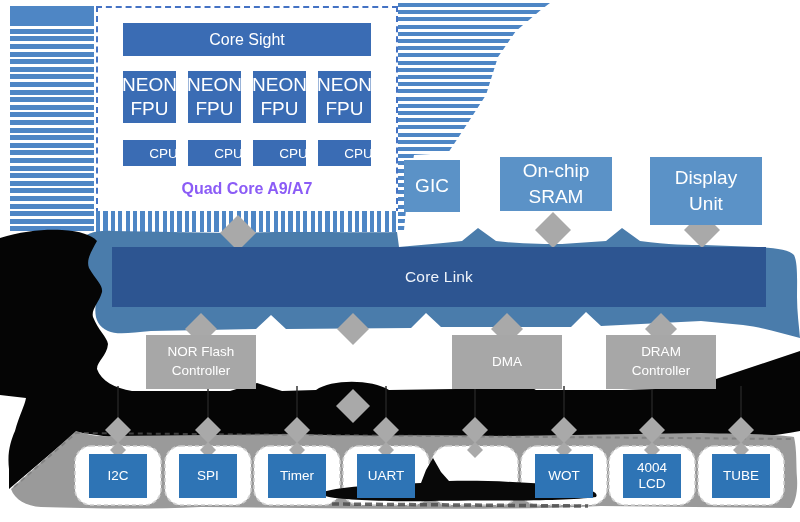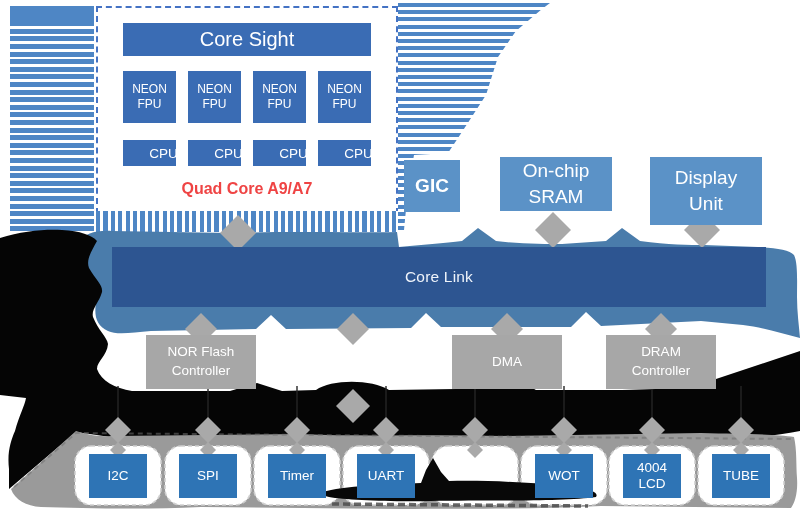--- a/index.html
+++ b/index.html
@@ -10,36 +10,36 @@
        color:#fff;white-space:pre-line;box-sizing:border-box;}
   
   #sidebar{left:10px;top:6px;width:84px;height:226px;
     background:
       linear-gradient(#4e86c5,#4e86c5) no-repeat 0 0/100% 15px,
       repeating-linear-gradient(180deg,#4e86c5 0 5px,#ffffff 5px 7.6px);}
   
   #cluster{left:96px;top:6px;width:302px;height:208px;background:#fff;
     border:2px dashed #4472c4;border-bottom:none;box-sizing:border-box;}
   #cluster .inner{position:absolute;}
-  .coresight{left:25px;top:15px;width:248px;height:33px;background:#3a6cb4;font-size:20px;}
-  .neon{top:63px;width:53px;height:52px;background:#3a6cb4;font-size:12px;line-height:1.25;}
+  .coresight{left:25px;top:15px;width:248px;height:33px;background:#3a6cb4;font-size:16px;}
+  .neon{top:63px;width:53px;height:52px;background:#3a6cb4;font-size:19px;line-height:1.25;}
   .cpu{top:132px;width:53px;height:26px;background:#3a6cb4;font-size:13.5px;padding-left:28px;}
-  .caption{left:0;top:172px;width:100%;text-align:center;color:#ef4444;
+  .caption{left:0;top:172px;width:100%;text-align:center;color:#8b5cf6;
            font-size:16px;font-weight:bold;}
   
   #comb{left:96px;top:211px;width:302px;height:21px;
     background:repeating-linear-gradient(90deg,#4e86c5 0 4.2px,#ffffff 4.2px 7.4px);}
   
   #wedge{left:398px;top:3px;width:154px;height:228px;
     background:repeating-linear-gradient(180deg,#4e86c5 0 4px,#ffffff 4px 7.2px);
     clip-path:polygon(0 0,152px 0,144px 6px,118px 28px,100px 54px,88px 92px,
       62px 132px,50px 150px,16px 152px,10px 186px,6px 227px,0 227px);}
   
   .topblk{background:#5b92c7;font-size:19px;line-height:1.35;}
-  #gic{left:404px;top:160px;width:56px;height:52px;font-size:19px;font-weight:700;}
+  #gic{left:404px;top:160px;width:56px;height:52px;font-size:19px;font-weight:400;}
   #sram{left:500px;top:157px;width:112px;height:54px;}
   #dispu{left:650px;top:157px;width:112px;height:68px;}
   
   #busrect{left:112px;top:247px;width:654px;height:60px;background:#2d5591;
     display:flex;align-items:center;justify-content:center;gap:58px;
     color:#eef3fa;font-size:15.5px;letter-spacing:.2px;}
   
   .midblk{background:#a7a7a7;font-size:13.5px;line-height:1.4;top:335px;height:54px;width:110px;}
   
   .periph{background:#2e74b5;top:454px;width:58px;height:44px;font-size:13.5px;line-height:1.15;}

